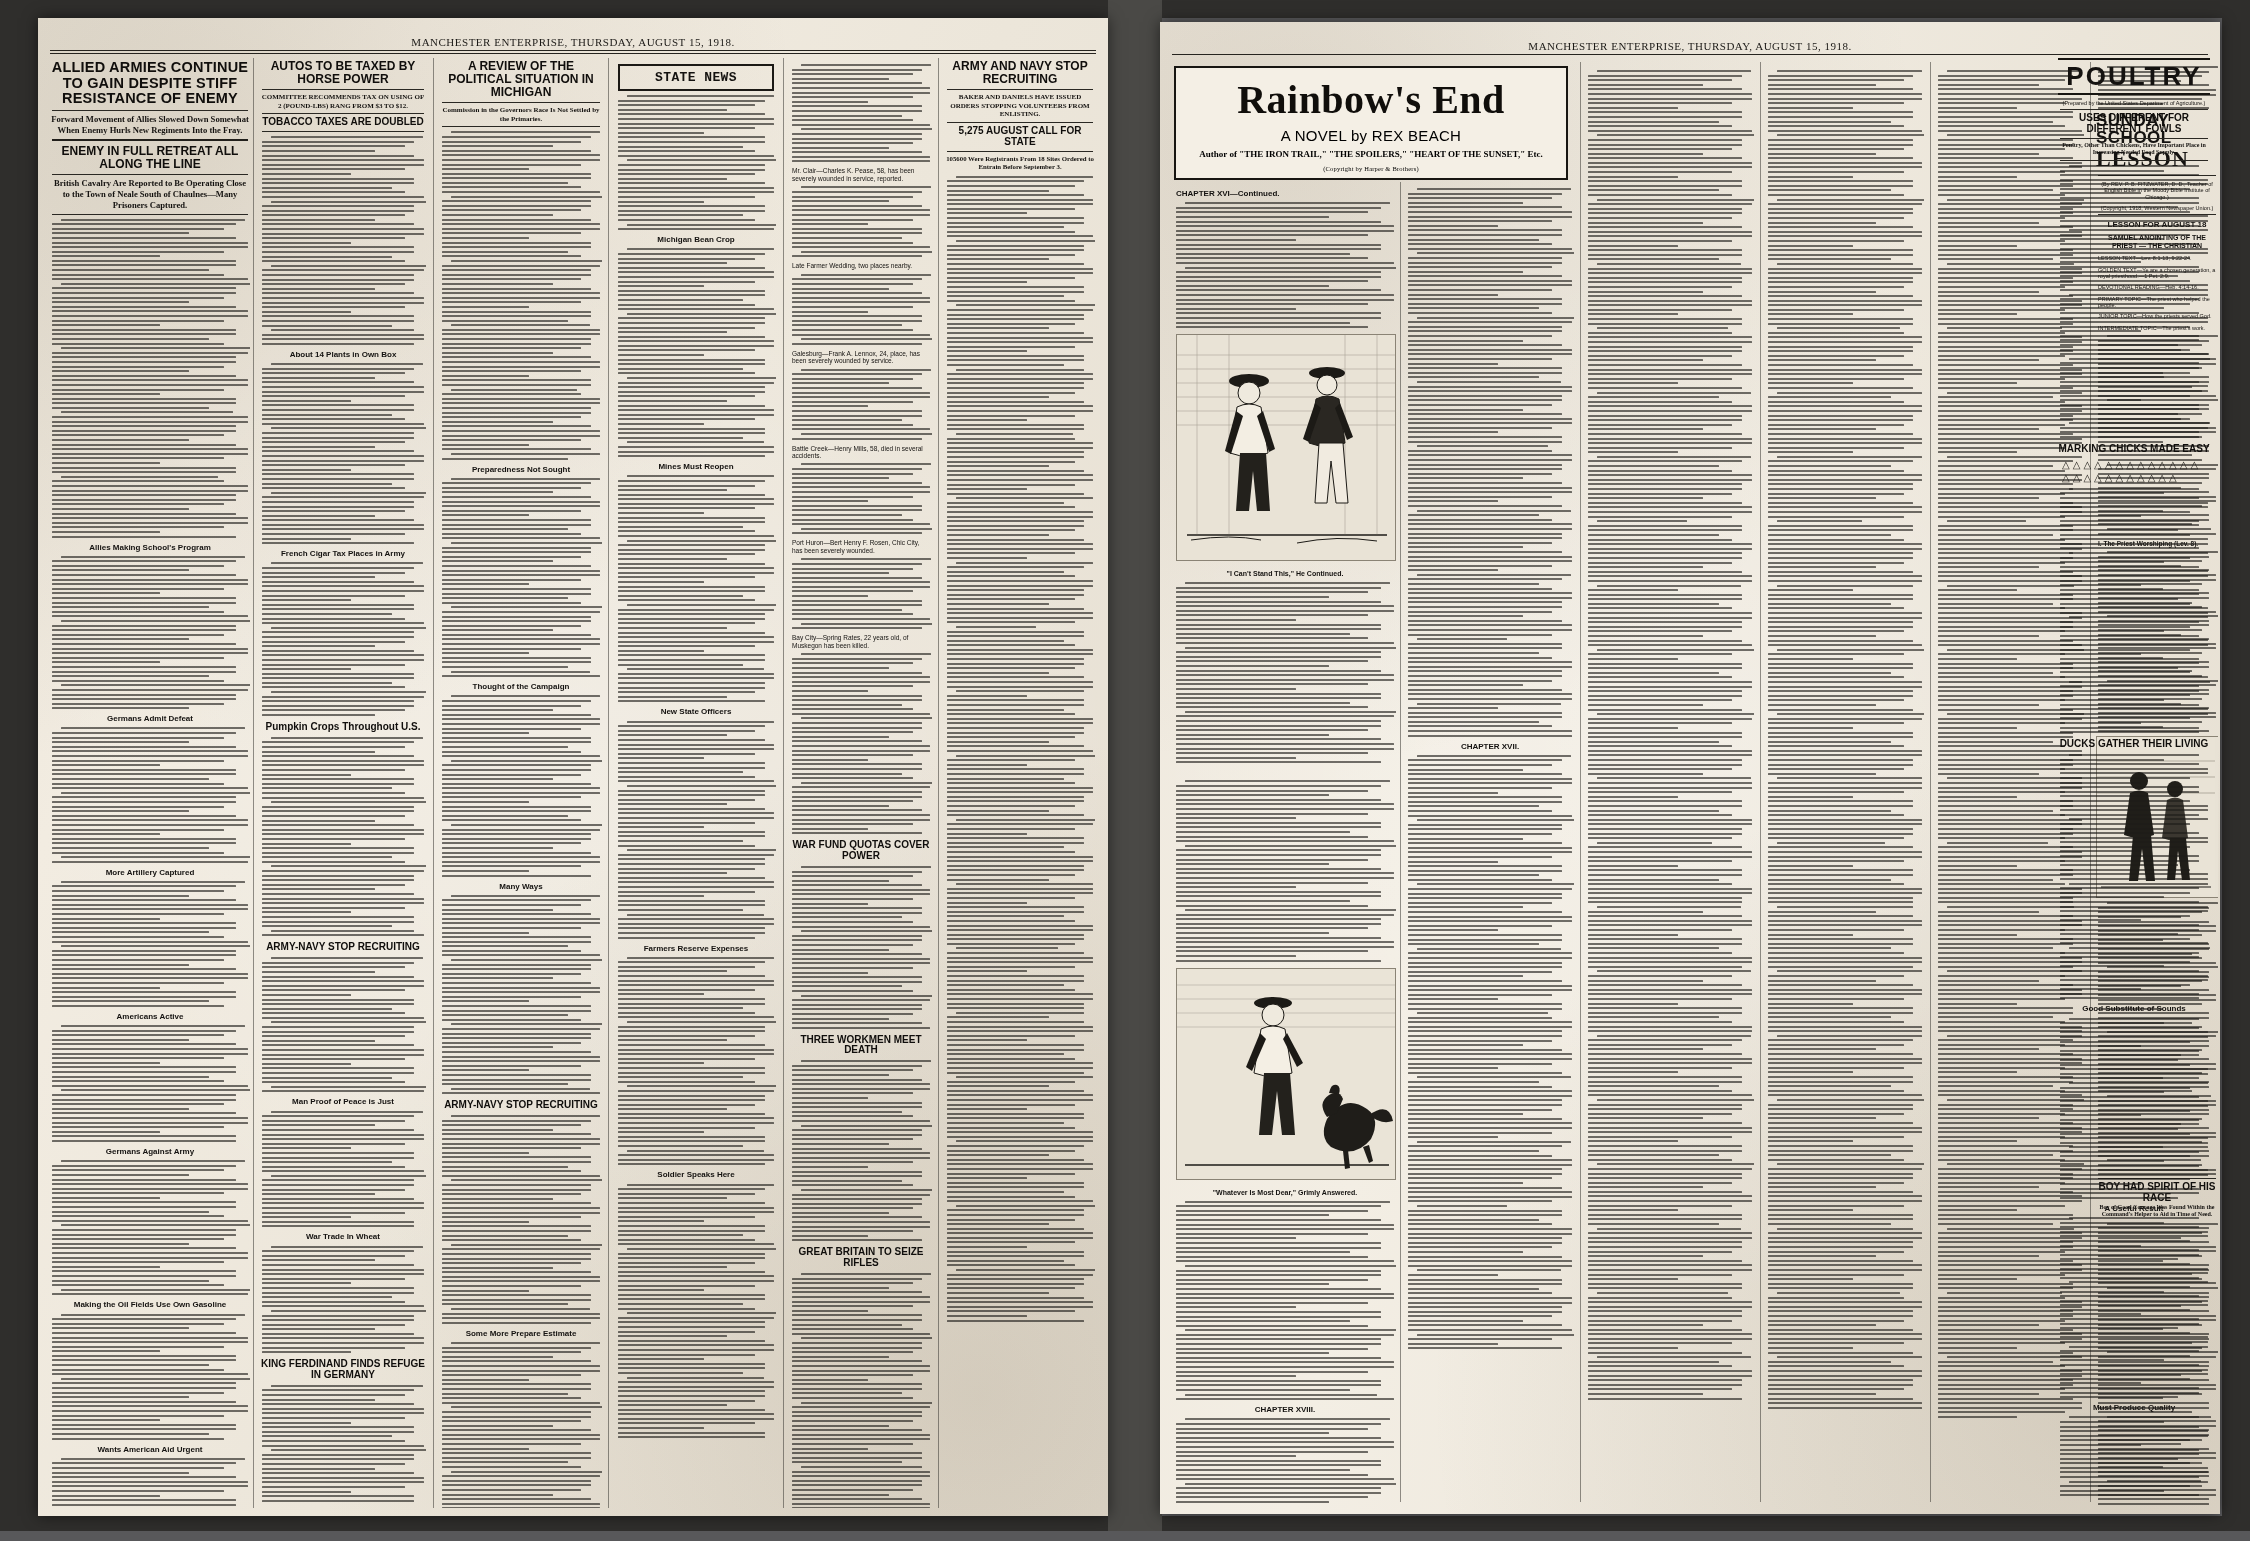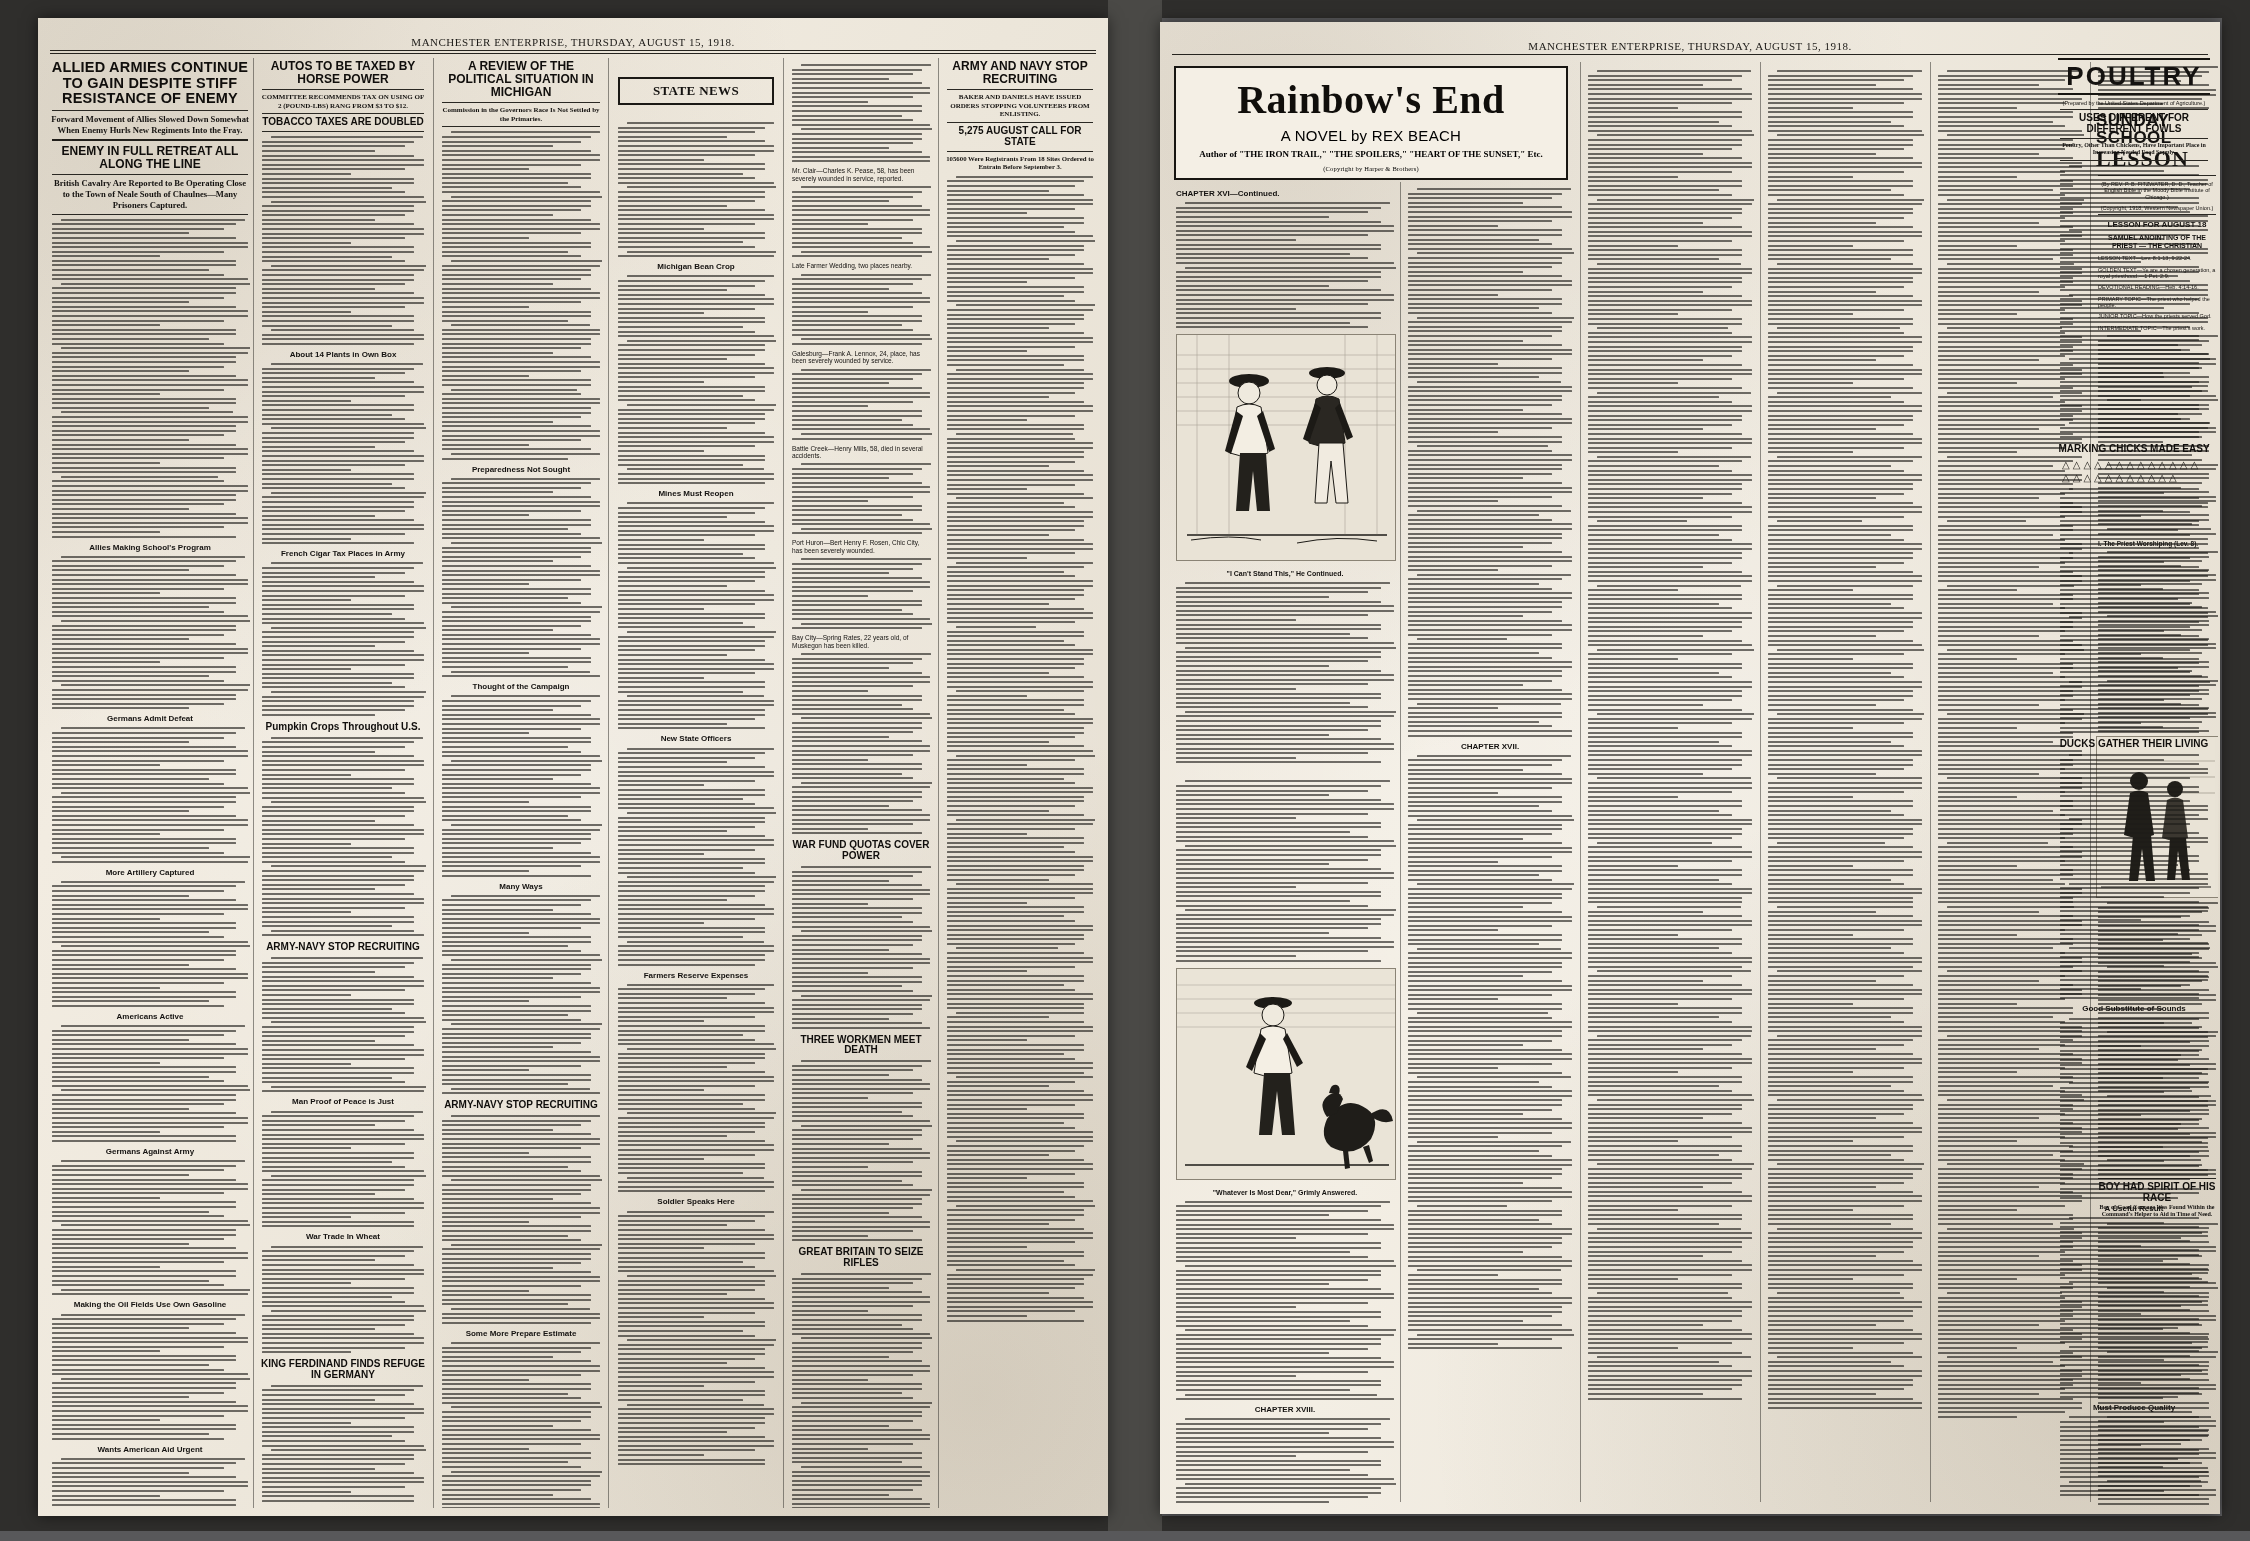--- a/index.html
+++ b/index.html
@@ -38,22 +38,22 @@
   .hr-thin{border-top:1px solid #2a2823;margin:3px 2px;}
   .hr-thick{border-top:2px solid #211f1b;margin:4px 2px;}
 
   
   .body{margin:4px 2px 0 2px;}
   .ln{height:2px;background:#1d1b18;opacity:.62;margin-bottom:2.6px;border-radius:.5px;}
   .ln.i{margin-left:9px;}
   .ln.s70{width:70%}.ln.s80{width:80%}.ln.s88{width:88%}.ln.s94{width:94%}
   .ln.s55{width:55%}.ln.s100{width:100%}
 
-  .boxhd{border:2px solid #1b1915;text-align:center;font-family:Liberation Serif, serif;
-         font-weight:bold;font-size:13px;padding:4px 20px;margin:17px 2px;letter-spacing:.4px;}
+  .boxhd{border:2px solid #1b1915;text-align:center;font-family:Liberation Mono, monospace;
+         font-weight:bold;font-size:13px;padding:4px 20px;margin:4px 2px;letter-spacing:.4px;}
   .smallcap{font-size:8px;font-weight:bold;text-align:center;font-family:"Liberation Sans",sans-serif;
             margin:5px 2px 2px;line-height:1.15;}
 
   
   .novelbox{position:absolute;border:2px solid #171511;background:#f4efe5;}
   .novel-title{font-family:"Liberation Serif",serif;font-weight:bold;font-size:40px;
       text-align:center;margin-top:8px;letter-spacing:.5px;color:#100e0b;}
   .novel-by{text-align:center;font-family:"Liberation Sans",sans-serif;font-weight:normal;
       font-size:15px;margin-top:4px;letter-spacing:.3px;}
   .novel-auth{text-align:center;font-size:9px;margin-top:5px;font-weight:bold;}

